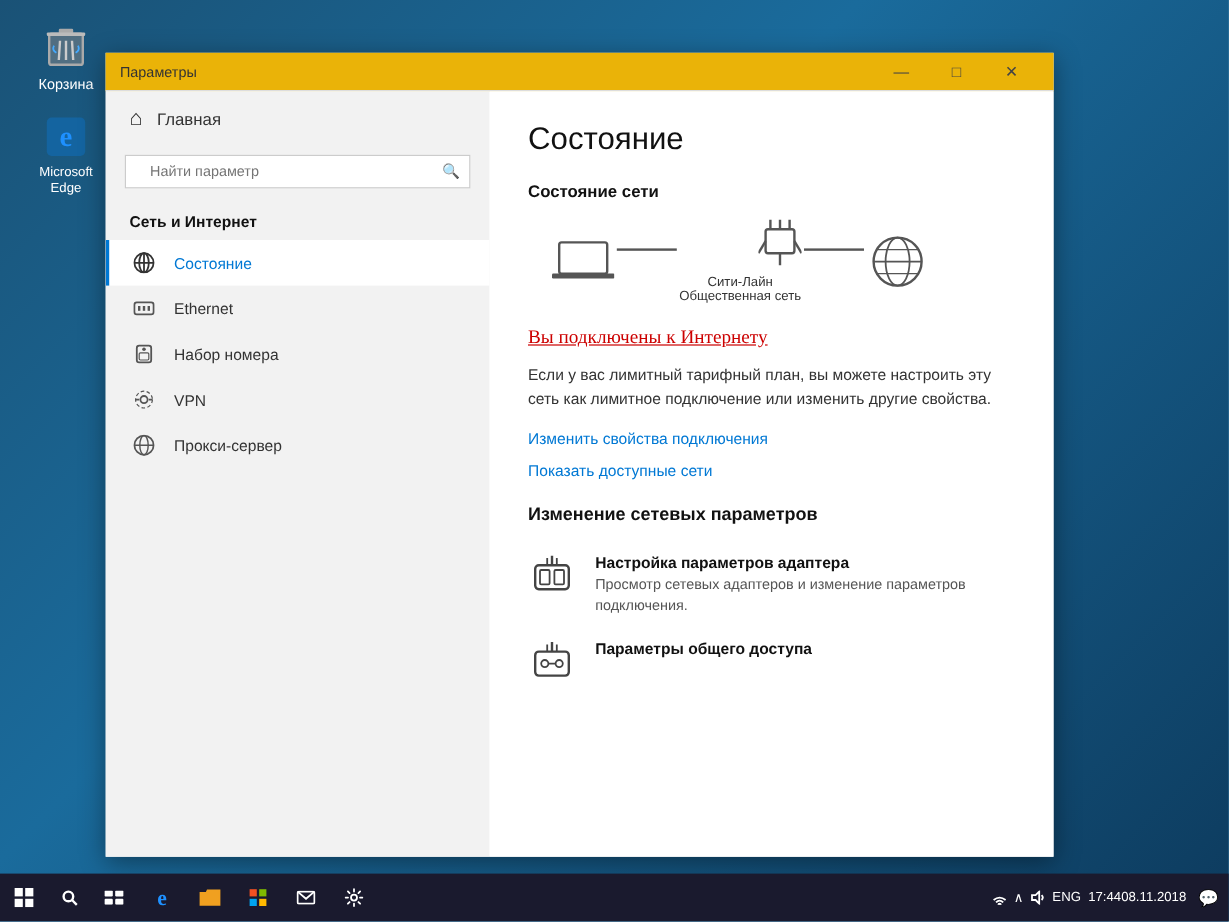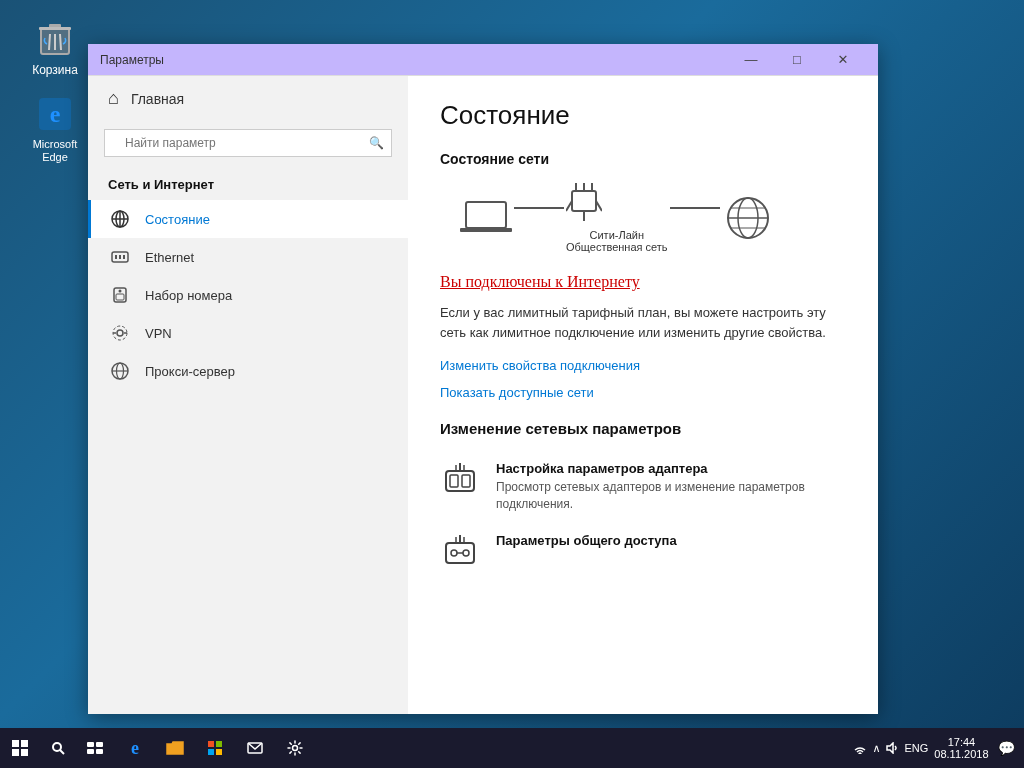--- a/index.html
+++ b/index.html
@@ -100,21 +100,21 @@
       margin-left: auto;
       display: flex;
       align-items: center;
       padding-right: 8px;
       color: white;
       font-size: 11px;
       gap: 6px;
     }
     .taskbar-time {
       display: flex;
-      flex-direction: column;
+      flex-direction: row;
       align-items: center;
       font-size: 11px;
       color: white;
       margin-right: 4px;
     }
 
     
     .settings-window {
       position: absolute;
       top: 44px;
@@ -124,21 +124,21 @@
       background: white;
       box-shadow: 0 4px 20px rgba(0,0,0,0.4);
       display: flex;
       flex-direction: column;
       z-index: 50;
     }
 
     
     .title-bar {
       height: 32px;
-      background: #c4b5fd;
+      background: #eab308;
       display: flex;
       align-items: center;
       padding: 0 12px;
       border-bottom: 1px solid #ddd;
       flex-shrink: 0;
     }
     .title-bar-title {
       font-size: 12px;
       color: #333;
       flex: 1;
@@ -264,21 +264,21 @@
     .network-diagram {
       display: flex;
       align-items: center;
       gap: 0;
       margin-bottom: 20px;
       padding-left: 20px;
     }
     .net-device {
       display: flex;
       flex-direction: column;
-      align-items: flex-start;
+      align-items: flex-end;
       gap: 4px;
     }
     .net-device .net-label {
       font-size: 11px;
       color: #333;
       text-align: center;
     }
     .net-line {
       width: 50px;
       height: 2px;

